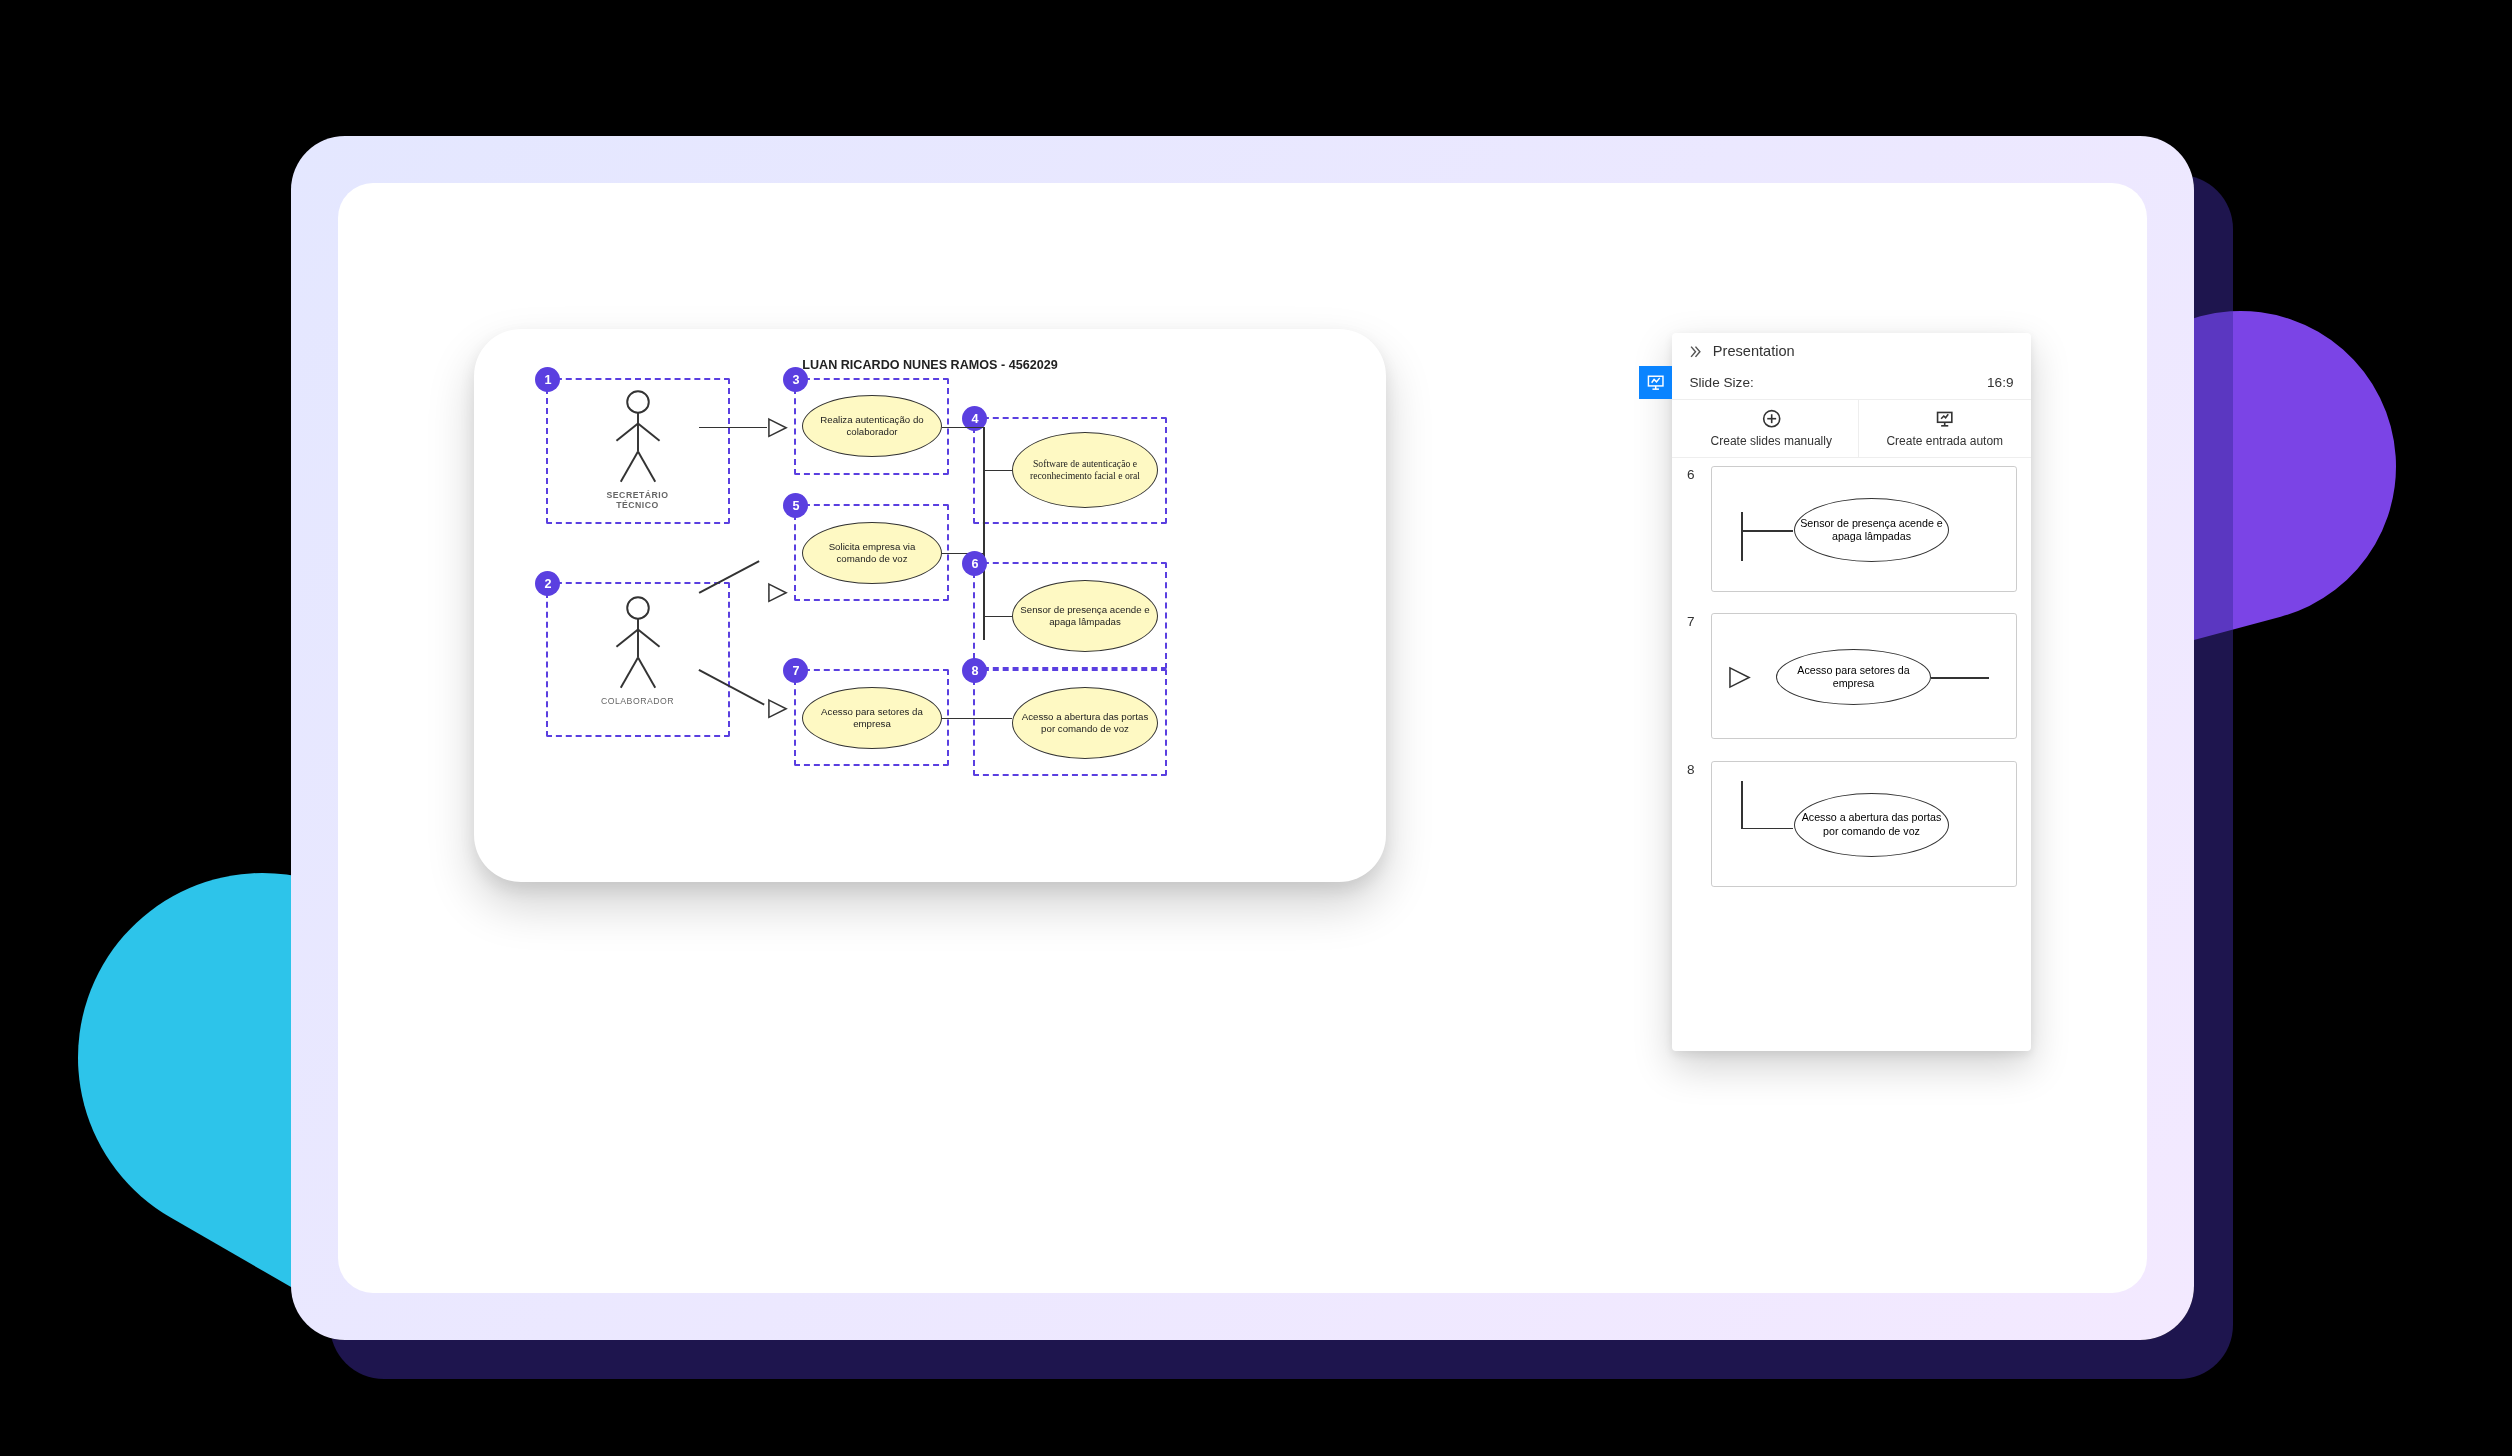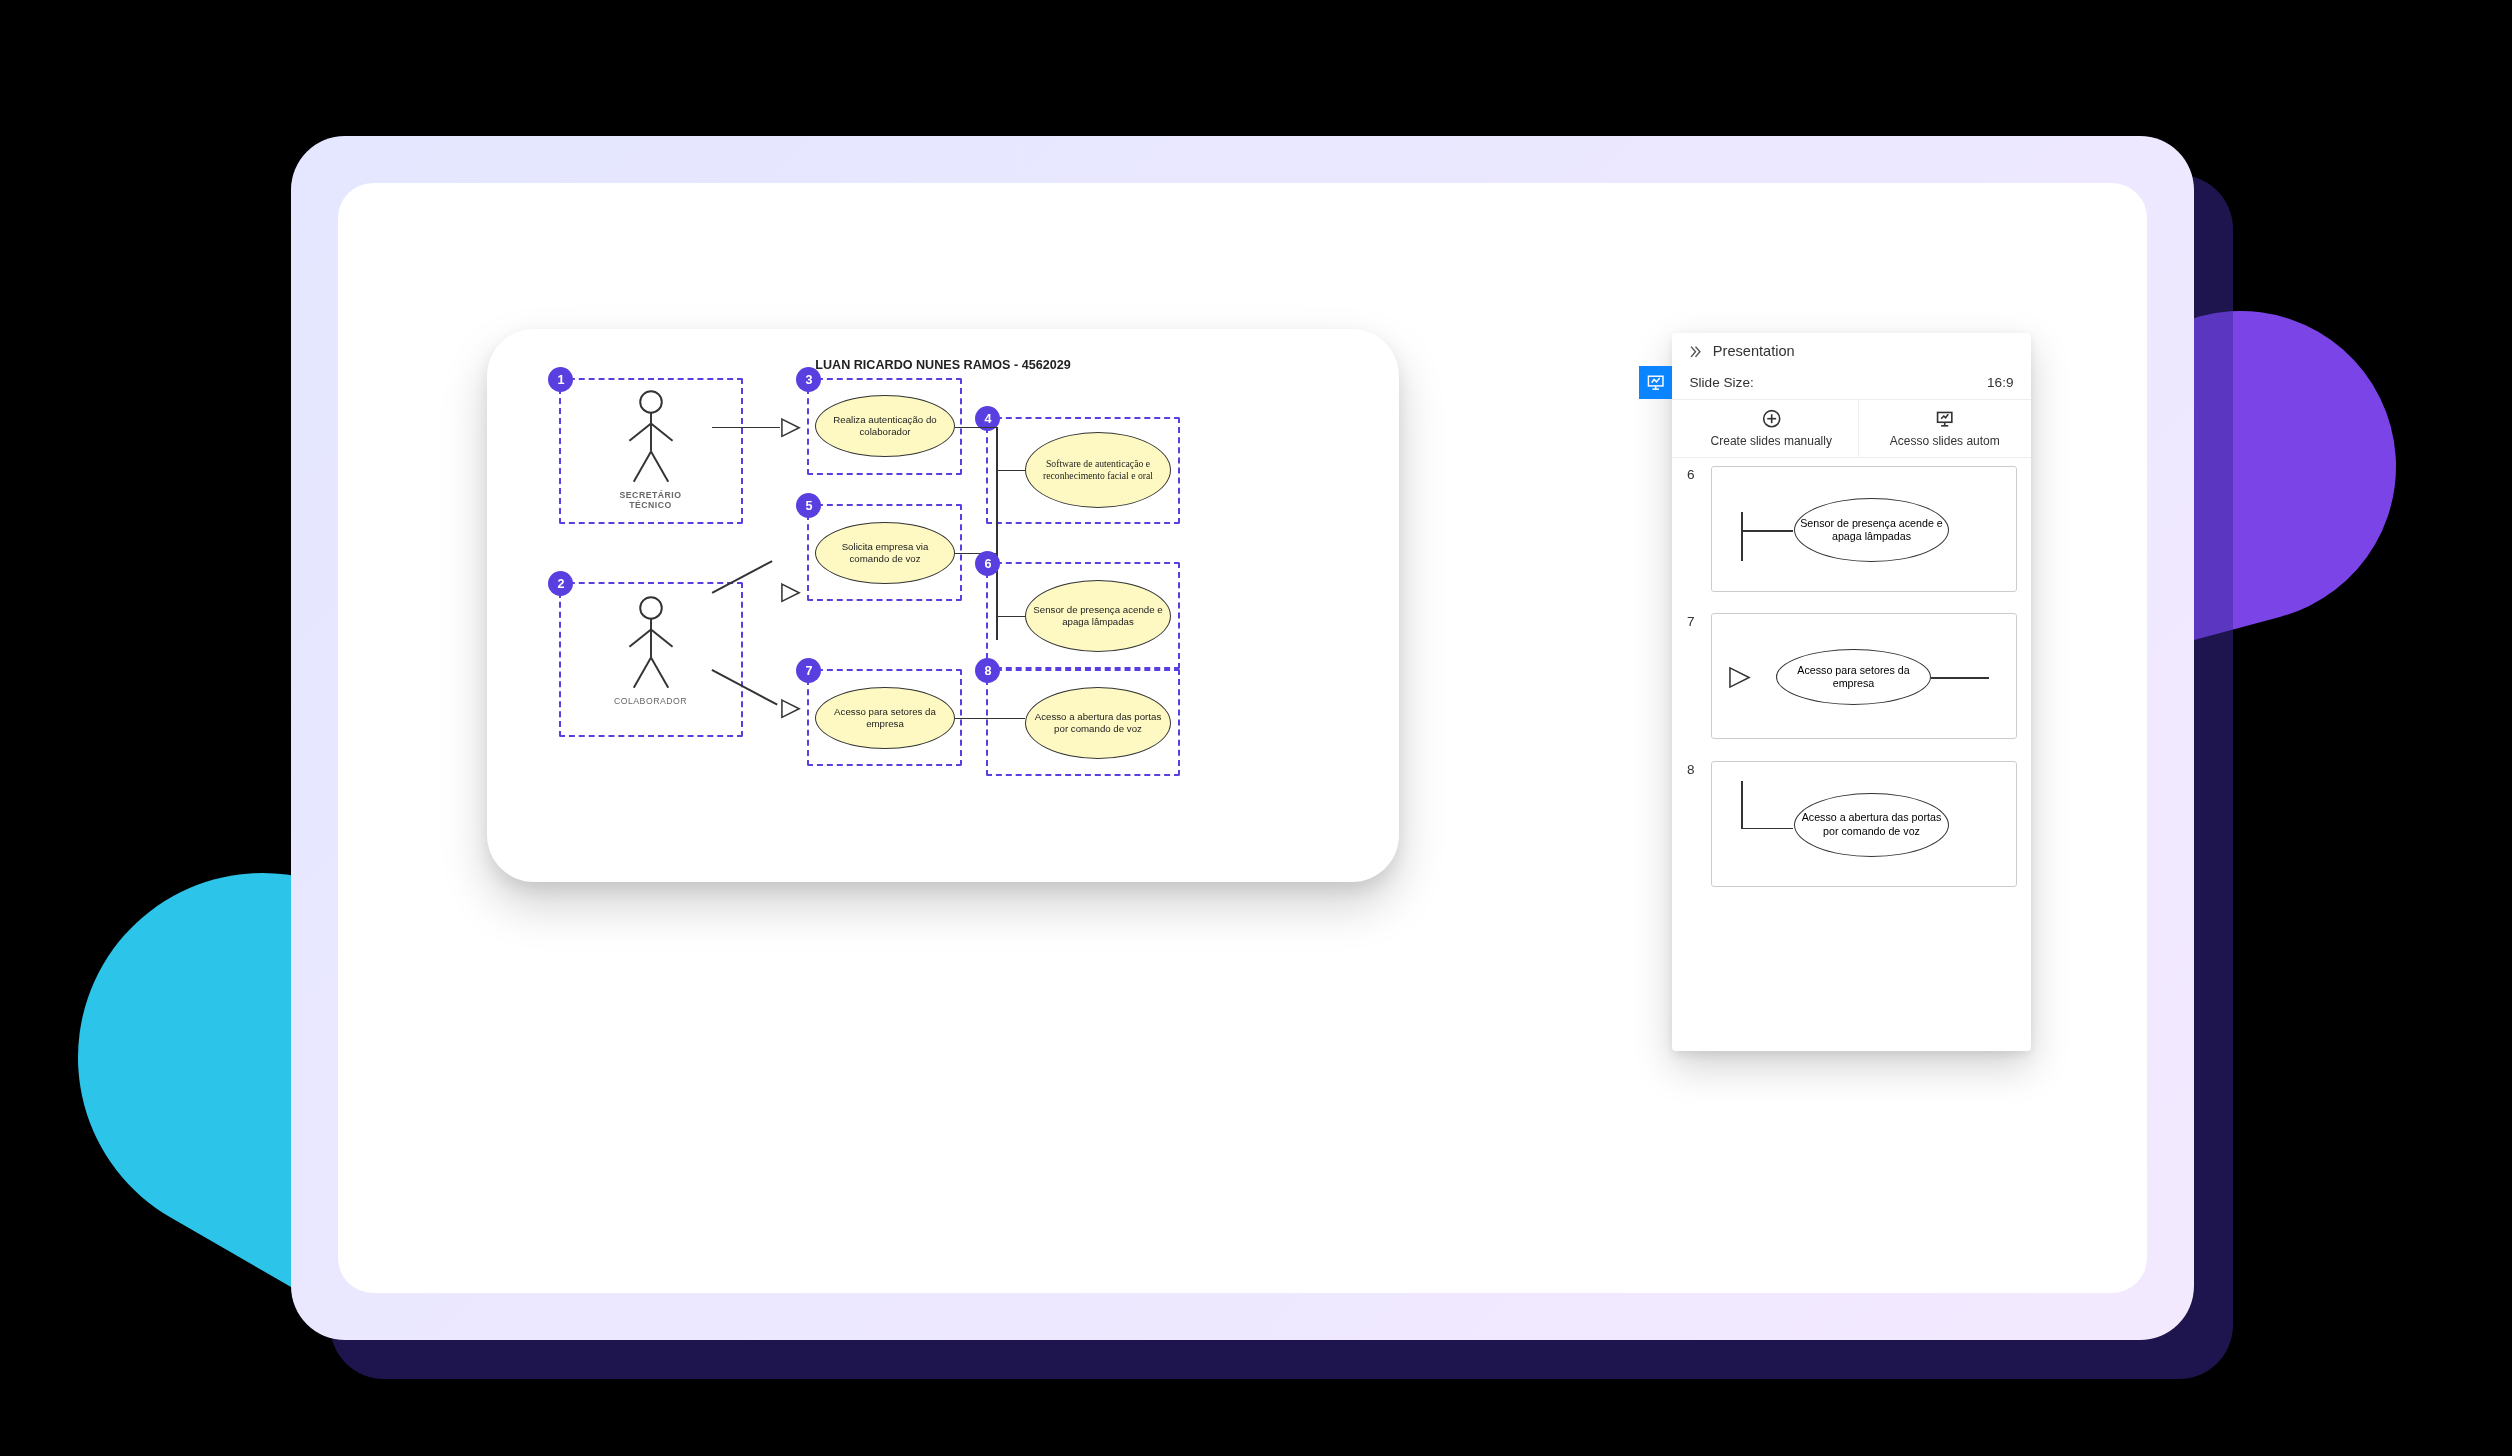--- a/index.html
+++ b/index.html
@@ -55,21 +55,21 @@
     height: 100%;
     background: #fff;
     border-radius: 35px;
     position: relative;
     overflow: hidden;
   }
 
   
   .diagram-card {
     position: absolute;
-    left: 149px;
+    left: 136px;
     top: 146px;
     width: 912px;
     height: 553px;
     background: #fff;
     border-radius: 47px;
     box-shadow: 0 23px 47px rgba(0,0,0,0.18), 0 7.8px 15.5px rgba(0,0,0,0.08);
     padding: 29px 33px;
   }
   .diagram-title {
     text-align: center;
@@ -428,21 +428,21 @@
             </svg>
           <span>Create slides manually</span>
         </div>
         <div class="panel-action">
           <svg viewBox="0 0 24 24">
               <rect x="4" y="5" width="16" height="11"></rect>
               <line x1="12" y1="16" x2="12" y2="20"></line>
               <line x1="8" y1="20" x2="16" y2="20"></line>
               <polyline points="8,12 11,9 13,11 16,7"></polyline>
             </svg>
-          <span>Acesso slides autom</span>
+          <span>Create entrada autom</span>
         </div>
       </div>
 
       <div class="thumbs">
 
         <div class="thumb">
           <div class="thumb-num">6</div>
           <div class="thumb-conn-v" style="left:29px; top:45px; height:49px;"></div>
           <div class="thumb-conn-h" style="left:29px; top:63px; width:52px;"></div>
           <div class="thumb-ellipse" style="left:82px; top:31px; width:155px; height:64px;">Sensor de presença acende e apaga lâmpadas</div>

